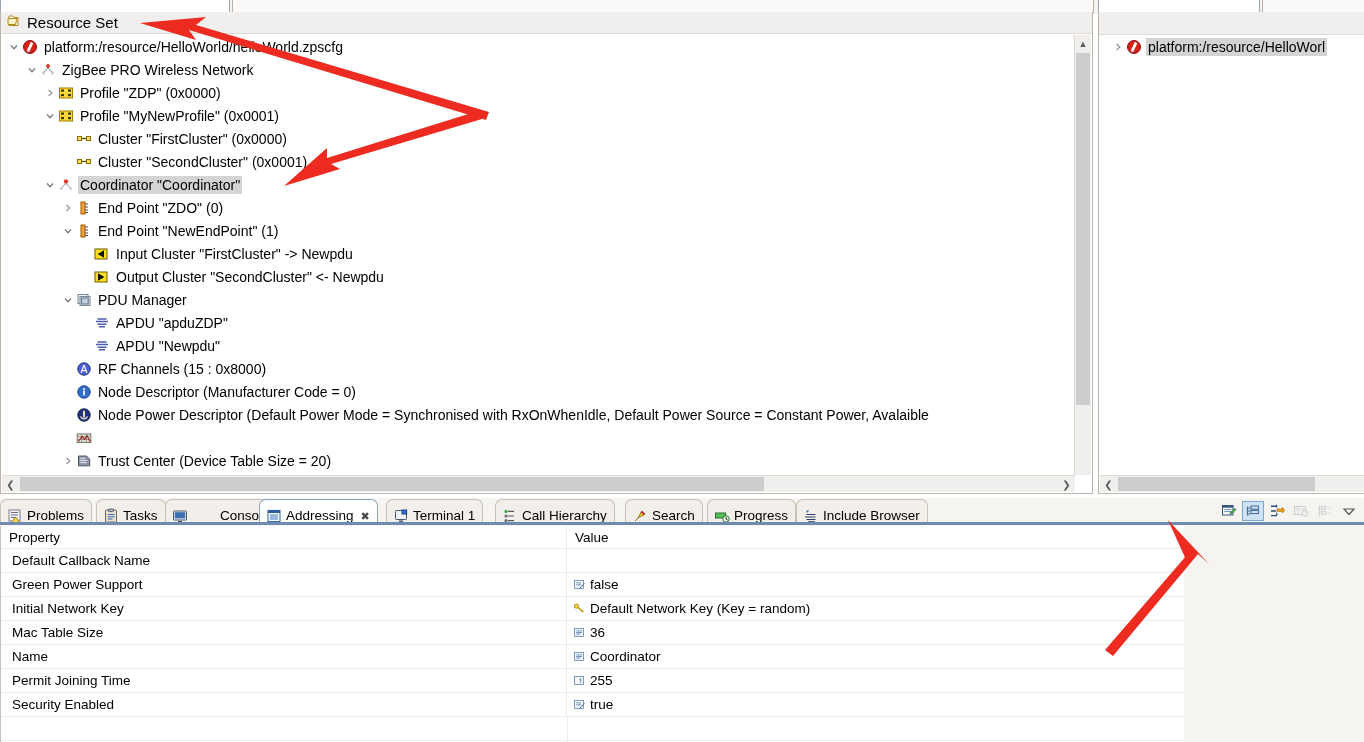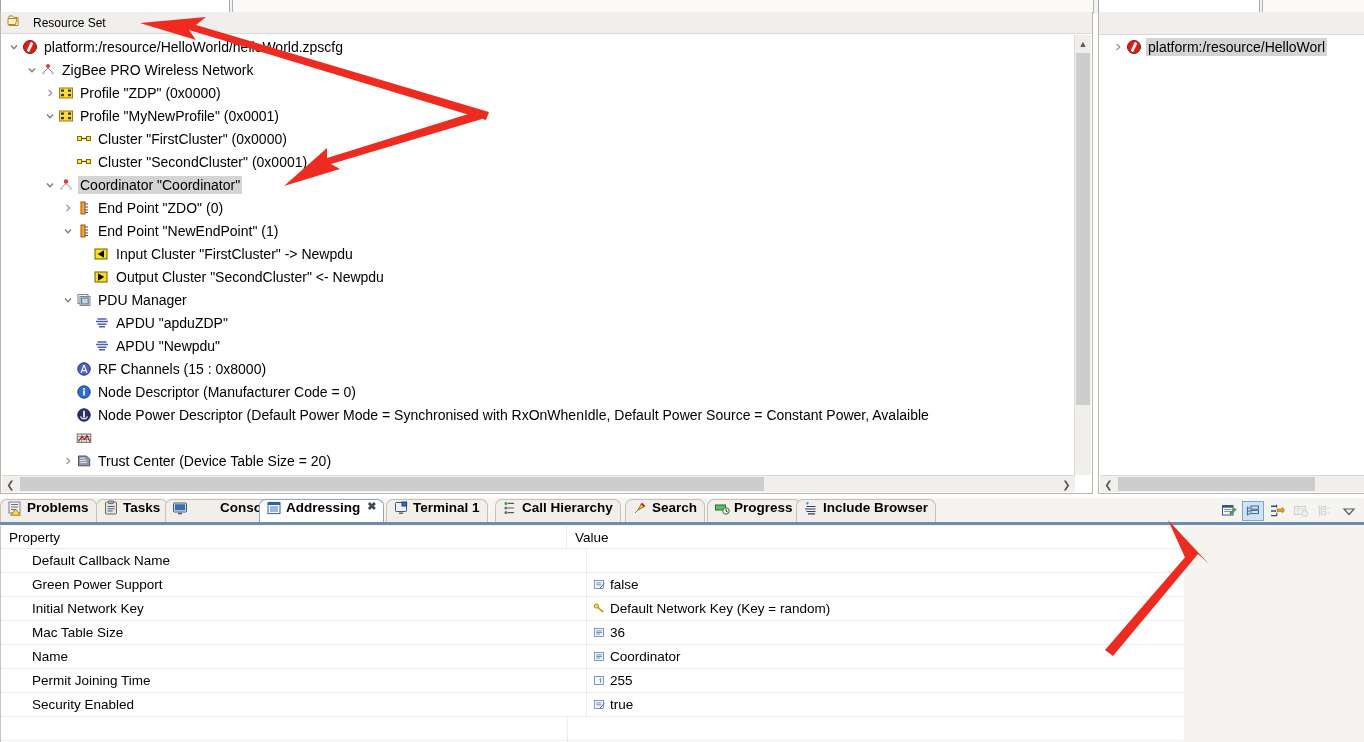--- a/index.html
+++ b/index.html
@@ -16,21 +16,21 @@
   .topstrip .tabstub{position:absolute;top:-10px;height:22px;border:1px solid #b8b0a4;border-bottom:none;
        border-radius:8px 8px 0 0;background:#fbfaf8;}
   .topstrip .tabstub.sel{background:#fff;border-color:#9aa7b5;}
   .topstrip .dk{position:absolute;top:0;width:14px;height:6px;background:#3c3c3c;}
 
   
   .editor{position:absolute;left:0;top:12px;width:1093px;height:482px;background:#fff;
           border:1px solid #bcb6aa;border-top:none;box-sizing:border-box;}
   .rsHeader{position:absolute;left:0;top:0;width:100%;height:22px;background:#f0efee;
             border-bottom:1px solid #dedad2;box-sizing:border-box;display:flex;align-items:center;padding-left:6px;}
-  .rsHeader .lbl{margin-left:12px;font-size:12px;}
+  .rsHeader .lbl{margin-left:6px;font-size:15px;}
 
   .treeWrap{position:absolute;left:0;top:23px;right:17px;bottom:18px;overflow:hidden;background:#fff;}
   .trow{height:23px;display:flex;align-items:center;white-space:nowrap;font-size:14px;}
   .trow .twist{width:15px;height:15px;flex:0 0 15px;display:flex;align-items:center;justify-content:center;color:#787878;}
   .trow .ico{width:17px;height:16px;flex:0 0 17px;margin-right:4px;display:flex;align-items:center;justify-content:center;}
   .trow .txt{padding:1px 2px;}
   .trow .txt.sel{background:#d4d4d4;}
 
   
   .vsb{position:absolute;right:1px;top:23px;width:16px;bottom:18px;background:#f1efed;border-left:1px solid #ded9d1;}
@@ -46,37 +46,37 @@
        border:1px solid #bcb6aa;border-top:none;border-right:none;box-sizing:border-box;}
   .rightPanel .rsHeader2{position:absolute;left:0;top:0;width:100%;height:22px;background:#f0efee;border-bottom:1px solid #dedad2;}
   .rightPanel .rtree{position:absolute;left:0;top:23px;right:0;bottom:18px;overflow:hidden;}
   .rightPanel .hsb2{position:absolute;left:1px;bottom:1px;right:1px;height:16px;background:#f1efed;border-top:1px solid #ded9d1;}
   .rightPanel .hsb2 .arwL{position:absolute;left:0;top:0;width:17px;height:16px;display:flex;align-items:center;justify-content:center;color:#5a5a5a;font-size:10px;}
   .rightPanel .hsb2 .thumb{position:absolute;left:18px;top:1px;height:14px;width:197px;background:#cdcdcd;}
 
   
   .bottom{position:absolute;left:0;top:498px;width:1364px;height:244px;background:#f6f4f1;}
   .tabbar{position:absolute;left:0;top:0;width:1364px;height:25px;}
-  .tab{position:absolute;top:1px;height:24px;display:flex;align-items:flex-start;padding:0 7px 0 6px;
+  .tab{position:absolute;top:1px;height:24px;display:flex;align-items:flex-end;padding:0 7px 0 6px;
        font-size:13.5px;white-space:nowrap;box-sizing:border-box;
-       border:1px solid #c6c0b6;border-bottom:none;border-radius:7px 7px 0 0;background:#f2efea;font-weight:bold;}
+       border:1px solid #c6c0b6;border-bottom:none;border-radius:7px 7px 0 0;background:#f2efea;}
   .tab .tico{width:16px;height:15px;margin-right:4px;flex:0 0 16px;display:flex;align-items:center;justify-content:center;}
   .tab.active{background:#fff;border-color:#8ea5c0;}
   .tab .closeX{margin-left:7px;color:#4a4a4a;font-size:11px;}
   .tabUnderline{position:absolute;left:0;top:24px;width:1364px;height:3px;background:#6f8cb0;}
 
   .viewTools{position:absolute;right:4px;top:2px;height:21px;display:flex;align-items:center;gap:2px;}
   .vtBtn{width:22px;height:20px;display:flex;align-items:center;justify-content:center;box-sizing:border-box;}
   .vtBtn.on{background:#cfe3f5;border:1px solid #7da7cd;}
 
   
   .propTable{position:absolute;left:0;top:28px;width:1184px;bottom:0;background:#fff;
       border-left:1px solid #c9c4ba;box-sizing:border-box;}
   .ptHead{display:flex;height:22px;align-items:center;font-size:13.5px;}
-  .ptRow{display:flex;height:23px;align-items:center;font-size:13.5px;border-top:1px solid #ececec;padding-left:20px;}
+  .ptRow{display:flex;height:23px;align-items:center;font-size:13.5px;border-top:1px solid #ececec;}
   .ptCellProp{width:566px;flex:0 0 566px;padding-left:11px;box-sizing:border-box;border-right:1px solid #ececec;display:flex;align-items:center;height:100%;}
   .ptCellVal{flex:1;padding-left:5px;box-sizing:border-box;display:flex;align-items:center;height:100%;gap:4px;}
   .ptHead .ptCellProp{padding-left:8px;}
   .ptHead .ptCellVal{padding-left:8px;}
   .vico{width:14px;height:14px;flex:0 0 14px;display:flex;align-items:center;justify-content:center;}
   .ptSpacer{height:23px;border-top:1px solid #ececec;display:flex;}
   .ptSpacer .l{width:566px;flex:0 0 566px;border-right:1px solid #ececec;}
   .ptSpacer .r{flex:1;}
   .leftRail{position:absolute;left:0;top:28px;width:11px;bottom:0;background:#fff;border-right:0;}
 

